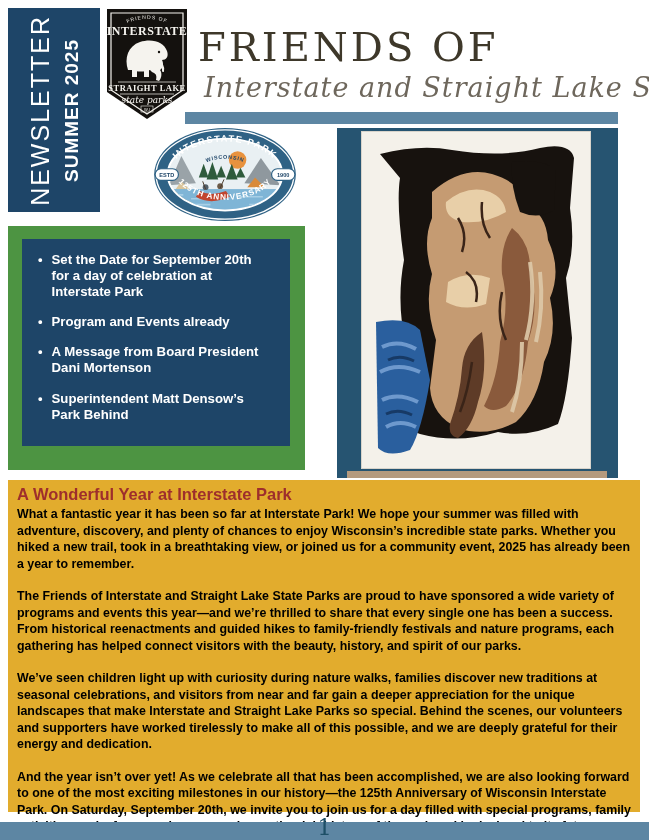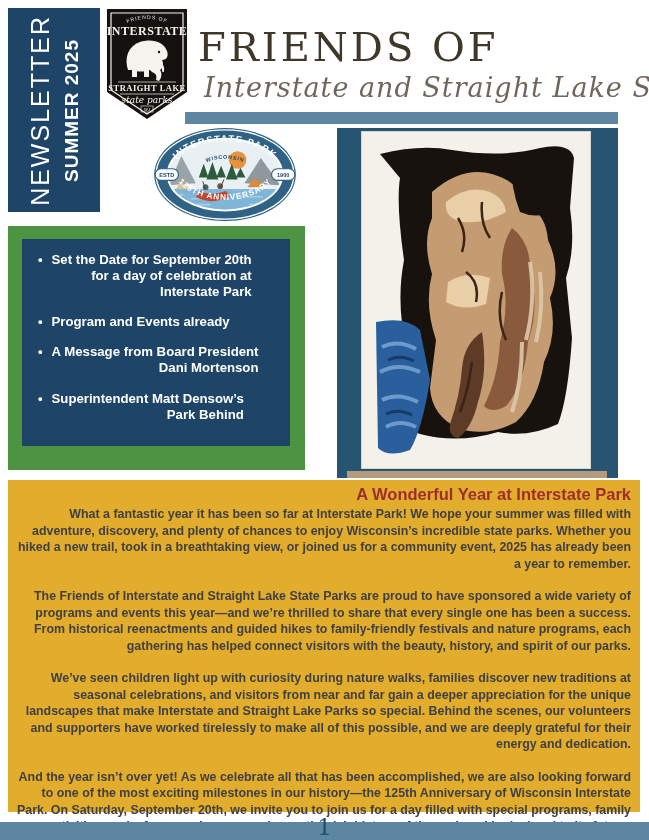--- a/index.html
+++ b/index.html
@@ -32,27 +32,27 @@
               box-shadow:0 0 0 1px #d8d4cb;}
   .photo-table{position:absolute;left:10px;bottom:0;width:260px;height:7px;background:#b49a7e;}
 
   
   .green-panel{position:absolute;left:8px;top:226px;width:297px;height:244px;background:#4d9442;}
   .issue-box{position:absolute;left:14px;top:13px;width:268px;height:207px;background:#1e4568;
              color:#ffffff;box-sizing:border-box;padding:13px 10px 0 16px;}
   .issue-heading{font-size:19px;font-weight:700;letter-spacing:0.5px;margin:0 0 12px 8px;}
   .issue-item{display:flex;gap:9px;margin-bottom:11px;font-size:13.2px;font-weight:700;line-height:1.22;}
   .issue-item .bullet{flex:0 0 auto;font-size:13px;line-height:1.22;}
-  .issue-item .item-text{white-space:pre-line;text-align:right;}
+  .issue-item .item-text{white-space:pre-line;}
 
   
   .article{position:absolute;left:8px;top:480px;width:632px;height:332px;background:#e2ac2d;
-           box-sizing:border-box;padding:5px 9px 0 9px;text-align:right;}
+           box-sizing:border-box;padding:5px 9px 0 9px;text-align:left;}
   .article-heading{color:#9e2e2c;font-size:16.5px;font-weight:700;margin:0 0 2px 0;}
-  .article p{color:#404040;font-size:12.4px;font-weight:700;line-height:1.33;margin:0 0 16px 0;}
+  .article p{color:#000000;font-size:12.4px;font-weight:700;line-height:1.33;margin:0 0 16px 0;}
 
   
   .page-number{position:absolute;left:0;top:814px;width:649px;text-align:center;color:#1d4f66;
                font-family:"DejaVu Serif","Liberation Serif",serif;font-size:23px;z-index:2;}
   .bottom-bar{position:absolute;left:0;top:822px;width:649px;height:18px;background:#5d86a3;z-index:1;}
 </style>
 </head>
 <body>
 
 <div class="page">

